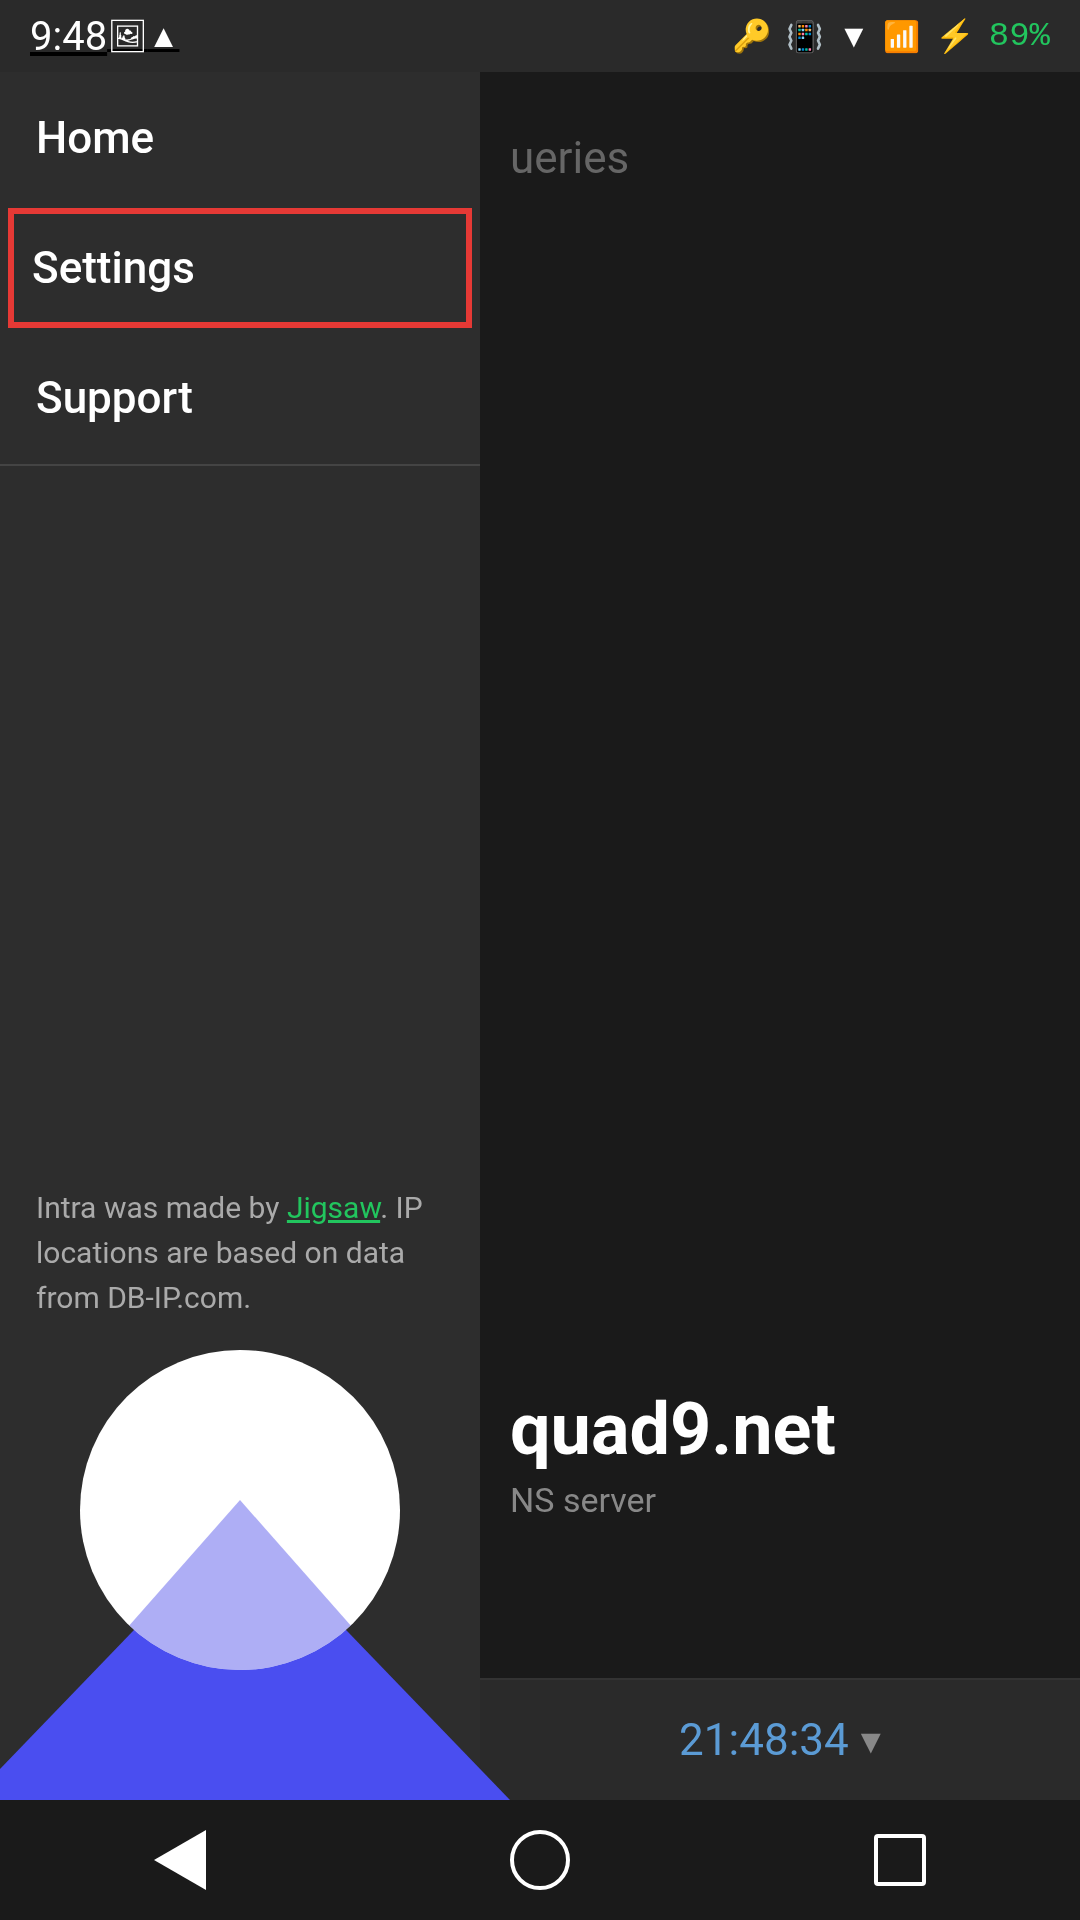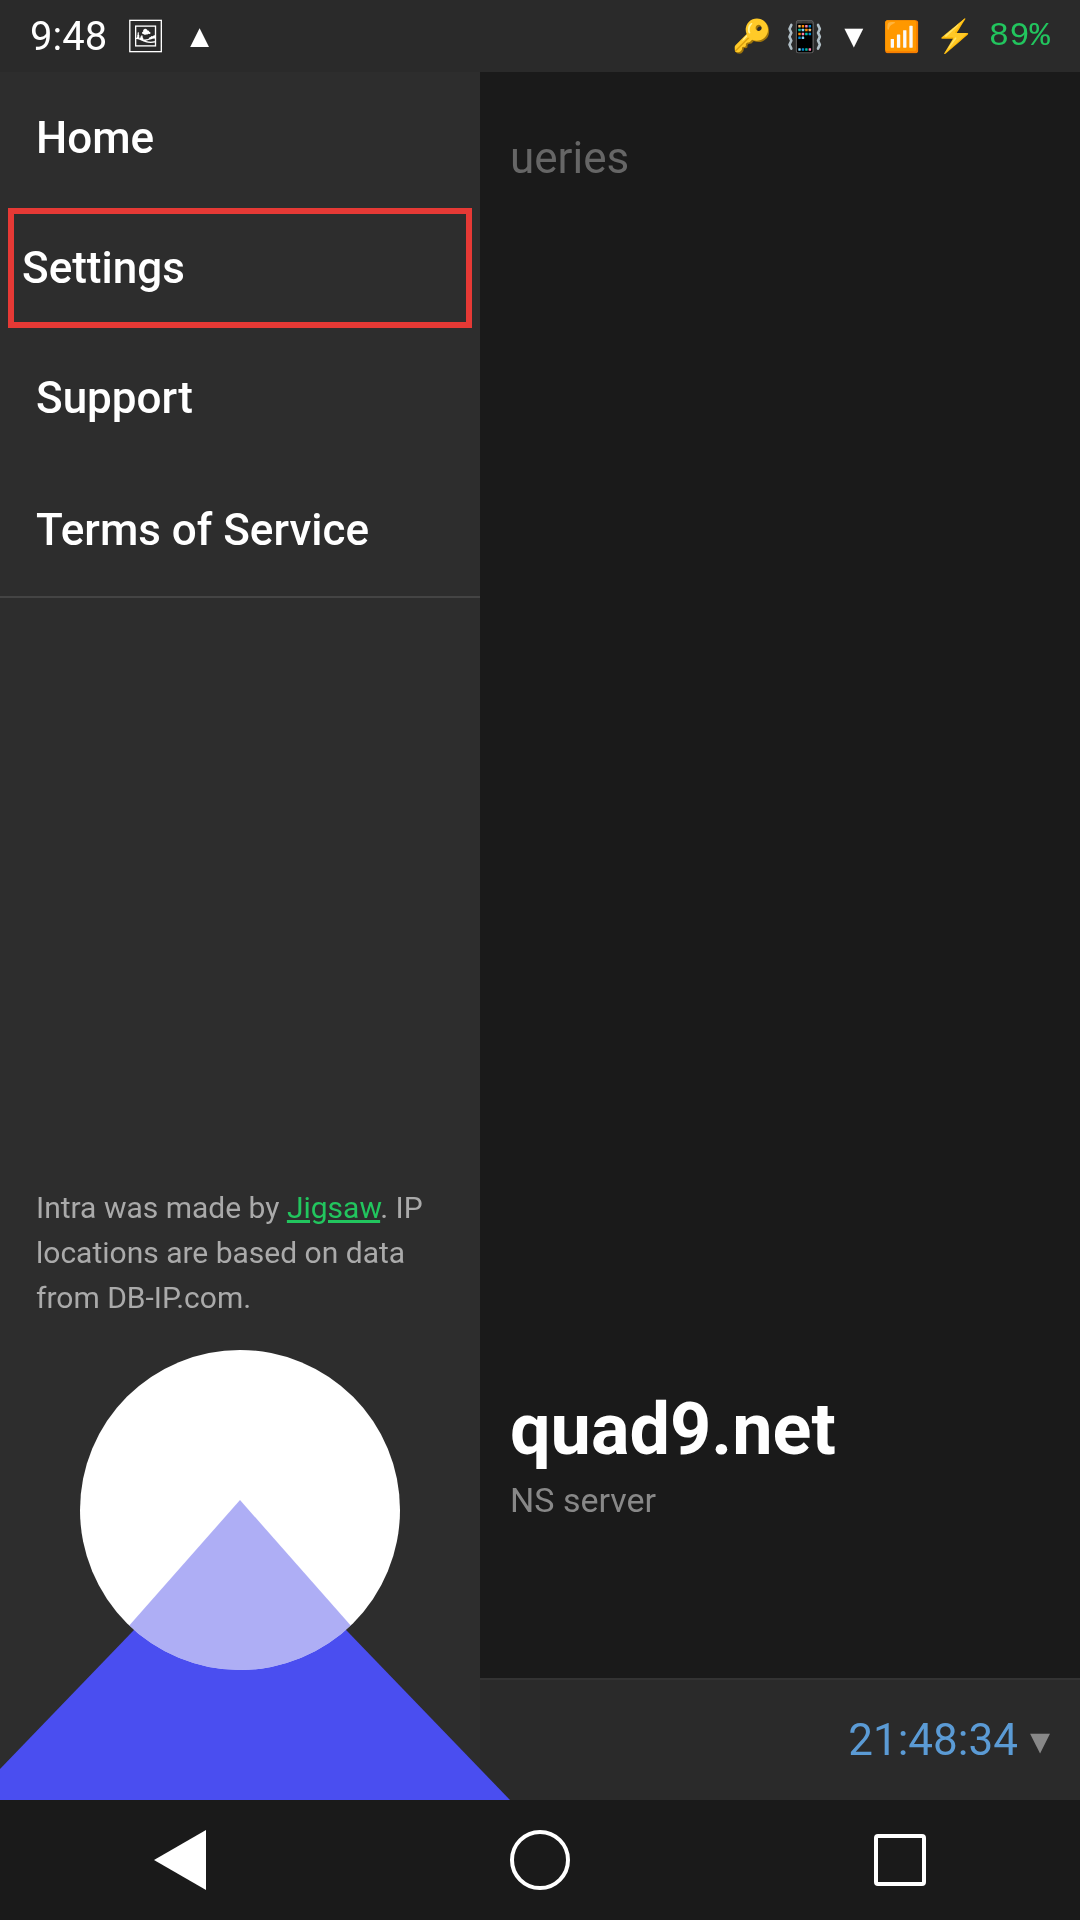--- a/index.html
+++ b/index.html
@@ -43,21 +43,21 @@
       font-size: 32px;
     }
     .status-battery {
       color: #22c55e;
       font-size: 34px;
       font-family: Liberation Mono, monospace;
     }
     .status-left {
       display: flex;
       align-items: center;
-      gap: 18px;
+      text-decoration: underline;
     }
 
     
     .main-layout {
       position: absolute;
       top: 72px;
       left: 0;
       width: 100%;
       height: calc(1920px - 72px - 120px);
       display: flex;
@@ -84,21 +84,21 @@
       font-weight: 500;
       cursor: pointer;
       display: flex;
       align-items: center;
     }
 
     .nav-item.active {
       outline: 6px solid #e53935;
       outline-offset: -6px;
       margin: 4px 8px;
-      padding: 34px 14px;
+      padding: 34px 24px;
     }
 
     .nav-item:not(:last-child) {
     }
 
     .drawer-divider {
       height: 2px;
       background: #444;
       margin: 0 0;
     }
@@ -197,21 +197,21 @@
 
     .right-panel-time-bar {
       position: absolute;
       bottom: 0;
       left: 0;
       right: 0;
       background: #2a2a2a;
       height: 120px;
       display: flex;
       align-items: center;
-      justify-content: flex-end;
+      justify-content: center;
       padding: 0 30px;
       gap: 12px;
     }
 
     .right-panel-time {
       color: #5b9bd5;
       font-size: 44px;
     }
 
     .right-panel-chevron {
@@ -310,23 +310,20 @@
 
       <div class="nav-item active">
         <span>Settings</span>
       </div>
 
       <div class="nav-item">
         <span>Support</span>
       </div>
 
 
-      <div class="nav-item">
-        <span>Terms of Service</span>
-      </div>
 
 
       <div class="drawer-divider"></div>
 
     </div>
 
     <div class="drawer-footer">
       <span> Intra was made by </span><span class="link">Jigsaw</span><span>. IP locations are based on data from DB-IP.com.</span>
     </div>
 

